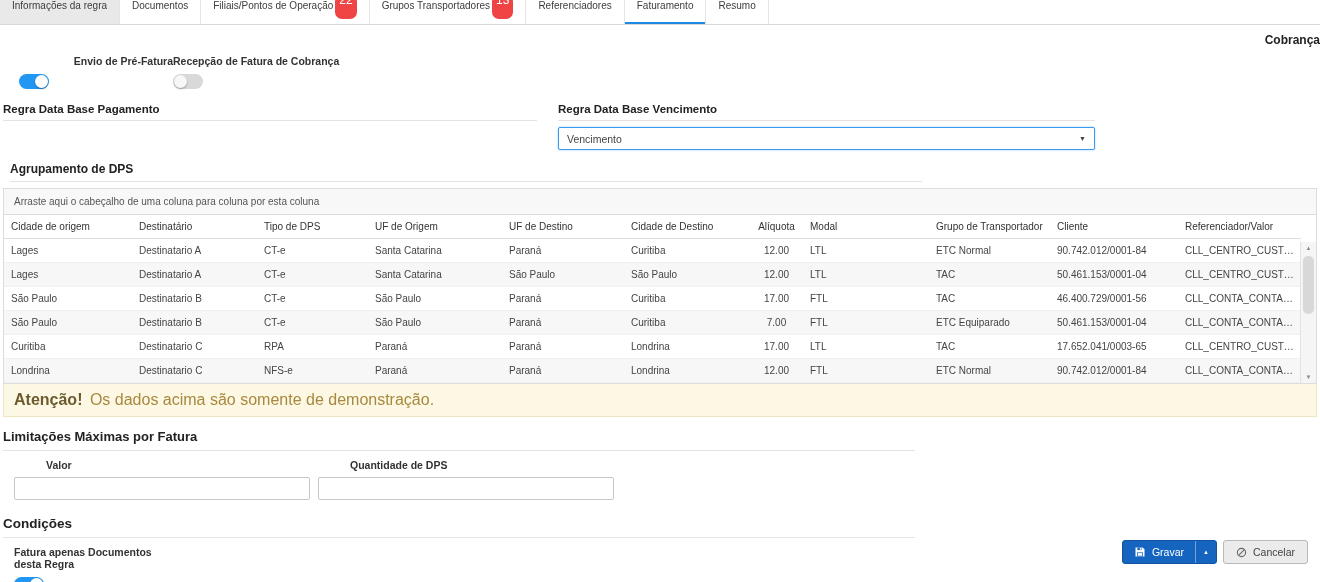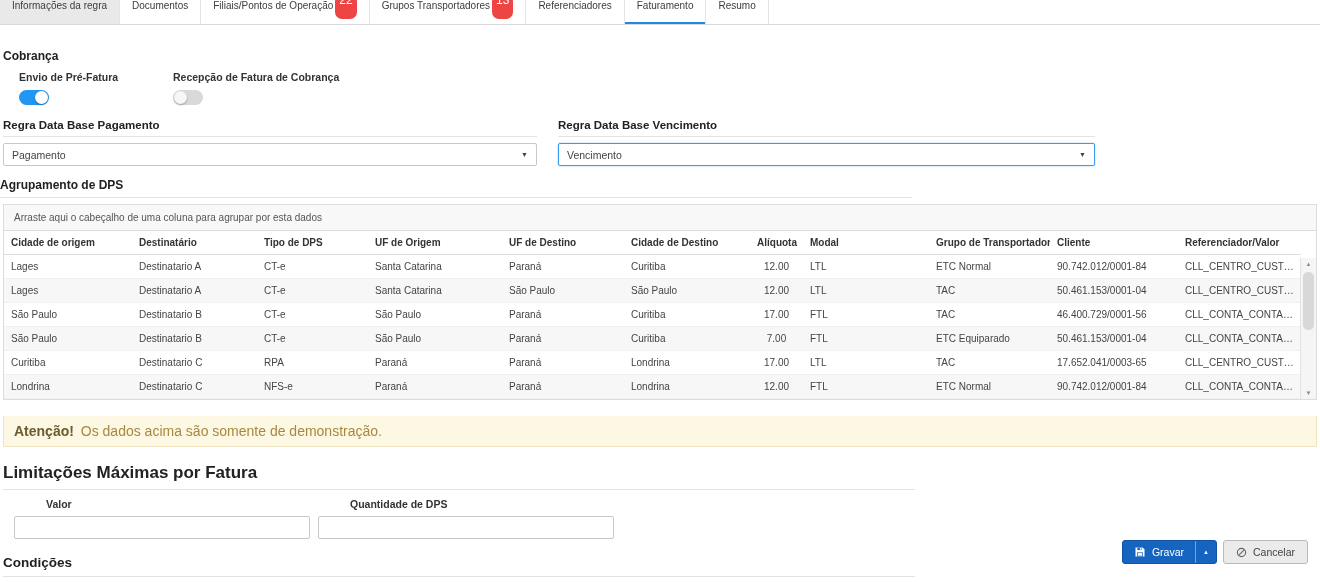--- a/index.html
+++ b/index.html
@@ -13,21 +13,21 @@
   
   .tabbar { display: flex; height: 25px; border-bottom: 1px solid #d8d8d8; background: #fff; }
   .tab { display: flex; gap: 2px; padding: 0 12px; font-size: 10px;
          color: #3c3c3c; border-right: 1px solid #e4e4e4; cursor: pointer; white-space: nowrap; }
   .tab.shaded { background: #e9e9e9; }
   .tab.active { box-shadow: inset 0 -2px 0 #1e88e5; }
   .badge { background: #ef4444; color: #fff; font-size: 12px; line-height: 11px; padding: 0 4px;
            border-radius: 7px; position: relative; top: -5px; }
 
   
-  .sec-cobranca { margin: 24px 0 0 3px; }
+  .sec-cobranca { margin: 8px 0 0 3px; text-align: right; }
   .title-sm { font-size: 12px; font-weight: bold; color: #222; }
   .toggle-row { display: flex; margin: 8px 0 0 16px; }
   .toggle-group:first-child { width: 154px; }
   .toggle-label { font-weight: bold; color: #333; margin-bottom: 7px; font-size: 10.5px; }
   .switch { width: 30px; height: 15px; border-radius: 8px; background: #2196f3; position: relative; cursor: pointer; }
   .switch .knob { position: absolute; top: 1px; right: 1px; width: 13px; height: 13px; border-radius: 50%;
                   background: #fff; box-shadow: 0 1px 2px rgba(0,0,0,.3); }
   .switch.off { background: #d9d9d9; }
   .switch.off .knob { left: 1px; right: auto; background: #f7f7f7; }
 
@@ -36,43 +36,43 @@
   .rule-group { width: 534px; }
   .rule-group.vc { width: 537px; margin-left: 21px; }
   .rule-title { font-size: 11.5px; font-weight: bold; color: #222; padding-bottom: 5px; border-bottom: 1px solid #e3e3e3; }
   .select { margin-top: 6px; height: 23px; border: 1px solid #c8c8c8; border-radius: 2px; background: #fff;
             display: flex; align-items: center; justify-content: space-between; padding: 0 8px;
             color: #444; cursor: pointer; font-size: 10.5px; }
   .select.focused { border-color: #3a9af0; box-shadow: 0 0 2px rgba(58,154,240,.5); }
   .caret { font-size: 7px; color: #444; }
 
   
-  .agr-title { margin: 12px 0 0; font-size: 12px; font-weight: bold; color: #222;
+  .agr-title { margin: 12px 10px 0; font-size: 12px; font-weight: bold; color: #222;
                padding-bottom: 5px; border-bottom: 1px solid #e3e3e3; width: 912px; }
   .grid { margin: 6px 3px 0; border: 1px solid #ddd; position: relative; background: #fff; }
   .group-drop { background: #f8f8f8; padding: 7px 10px; border-bottom: 1px solid #ddd; color: #555; font-size: 10px; }
   .grid table { border-collapse: collapse; table-layout: fixed; width: calc(100% - 16px); font-size: 10px; }
-  .grid thead th { font-weight: bold; color: #333; text-align: left; padding: 5px 7px; line-height: 13px;
+  .grid thead th { font-weight: normal; color: #333; text-align: left; padding: 5px 7px; line-height: 13px;
                    border-bottom: 1px solid #ddd; white-space: nowrap; overflow: hidden; }
   .grid tbody td { padding: 5px 7px; line-height: 13px; color: #444; border-bottom: 1px solid #f1f1f1;
                    white-space: nowrap; overflow: hidden; text-overflow: ellipsis; }
   .grid tbody tr:nth-child(even) { background: #f7f7f7; }
   .grid th.num, .grid td.num { text-align: center; }
   .vscroll { position: absolute; top: 53px; right: 0; bottom: 0; width: 16px; background: #f5f5f5; border-left: 1px solid #e2e2e2; }
   .sarrow { position: absolute; left: 0; width: 15px; text-align: center; font-size: 6px; color: #888; cursor: pointer; }
   .sarrow.up { top: 3px; }
   .sarrow.down { bottom: 3px; }
   .vthumb { position: absolute; top: 14px; left: 2px; width: 11px; height: 58px; background: #d8d8d8; border-radius: 5px; cursor: pointer; }
 
-  .warning { margin: 16px 3px; background: #fcf8e3; border: 1px solid #f0e5c0; border-top: 0;
-             padding: 7px 10px; font-size: 14px; color: #a8883f; }
+  .warning { margin: 0 3px; background: #fcf8e3; border: 1px solid #f0e5c0; border-top: 0;
+             padding: 7px 10px; font-size: 16px; color: #a8883f; }
   .warning b { color: #6b5b2e; margin-right: 3px; }
 
   
-  .limit-title { margin: 12px 3px 0; font-size: 17px; font-weight: bold; color: #222;
+  .limit-title { margin: 12px 3px 0; font-size: 13px; font-weight: bold; color: #222;
                  padding-bottom: 6px; border-bottom: 1px solid #e3e3e3; width: 912px; }
   .fields { display: flex; margin: 8px 0 0 14px; }
   .field { width: 296px; margin-right: 8px; }
   .field label { display: block; font-weight: bold; font-size: 10.5px; color: #333; margin-bottom: 6px; margin-left: 32px; }
   .field input { width: 100%; height: 23px; border: 1px solid #c8c8c8; border-radius: 2px; padding: 0 6px;
                  font-family: inherit; font-size: 10.5px; color: #333; outline: none; background: #fff; }
 
   
   .cond-title { margin: 16px 3px 0; font-size: 13.5px; font-weight: bold; color: #222;
                 padding-bottom: 6px; border-bottom: 1px solid #e3e3e3; width: 912px; }
@@ -131,38 +131,34 @@
         <div class="switch off">
           <div class="knob"></div>
         </div>
       </div>
     </div>
 </div>
 
 <div class="rules-row">
   <div class="rule-group pg">
     <div class="rule-title">Regra Data Base Pagamento</div>
-    <div class="select">
-      <span>Pagamento</span>
-      <span class="caret">▼</span>
-    </div>
   </div>
   <div class="rule-group vc">
     <div class="rule-title">Regra Data Base Vencimento</div>
     <div class="select focused">
       <span>Vencimento</span>
       <span class="caret">▼</span>
     </div>
   </div>
 </div>
 
 <div class="agr-title">Agrupamento de DPS</div>
 
 <div class="grid">
-  <div class="group-drop">Arraste aqui o cabeçalho de uma coluna para agrupar por esta dados</div>
+  <div class="group-drop">Arraste aqui o cabeçalho de uma coluna para coluna por esta coluna</div>
   <table>
     <colgroup id="grid-colgroup">
         <col style="width: 128px;">
         <col style="width: 125px;">
         <col style="width: 111px;">
         <col style="width: 134px;">
         <col style="width: 122px;">
         <col style="width: 126px;">
         <col style="width: 53px;">
         <col style="width: 126px;">

